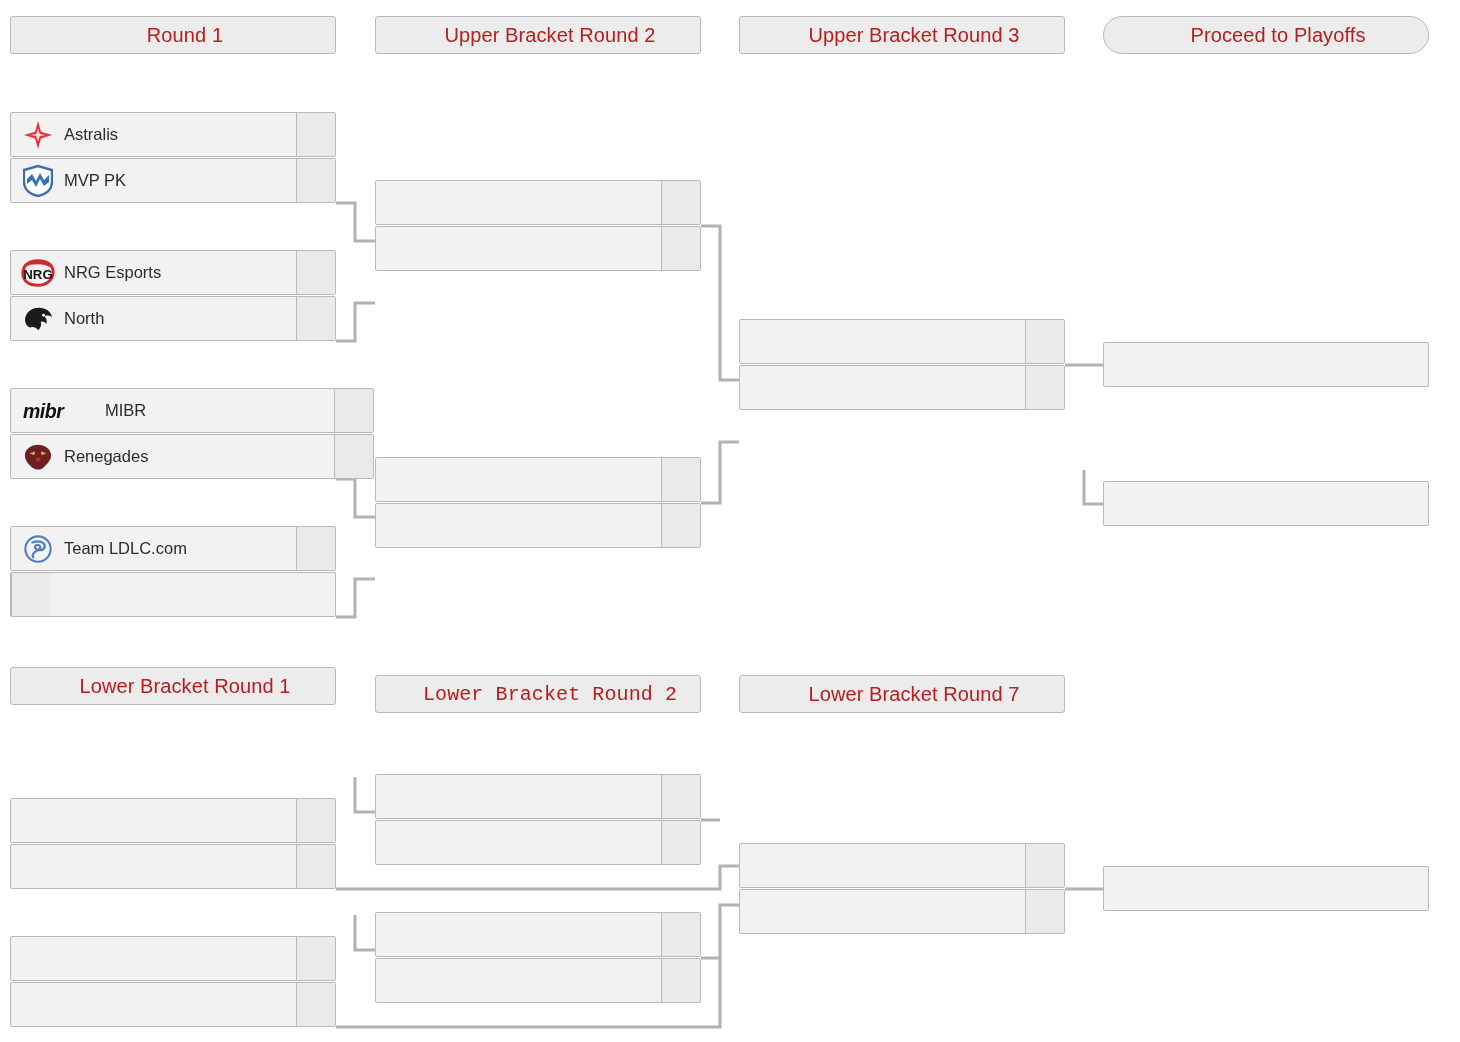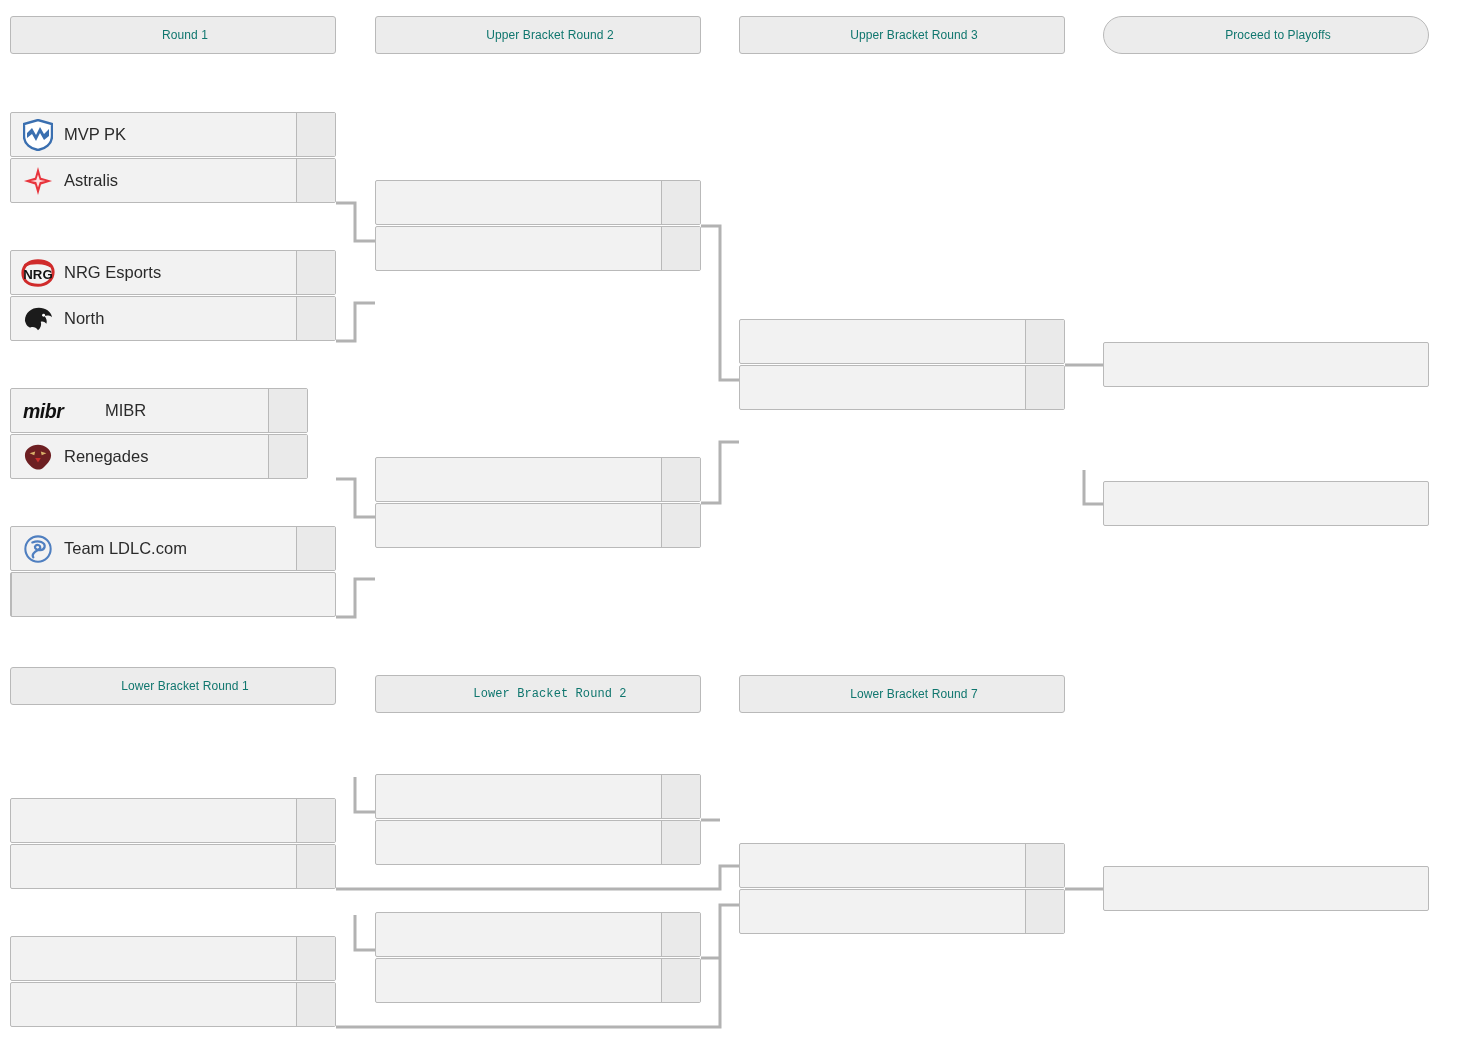--- a/index.html
+++ b/index.html
@@ -19,22 +19,22 @@
   .round-header{
     position:absolute;
     box-sizing:border-box;
     height:38px;
     background:#ececec;
     border:1px solid #b9b9b9;
     border-radius:3px;
     display:flex;
     align-items:center;
     justify-content:center;
-    font-size:12px;
-    color:#0f766e;
+    font-size:20px;
+    color:#b91c1c;
     letter-spacing:.1px;
     padding-left:24px;
   }
 
   
   .match{
     position:absolute;
     box-sizing:border-box;
   }
   .slot{
@@ -127,38 +127,38 @@
       <div class="round-header" style="left: 375px; top: 16px; width: 326px;">Upper Bracket Round 2</div>
       <div class="round-header" style="left: 739px; top: 16px; width: 326px;">Upper Bracket Round 3</div>
       <div class="round-header" style="left: 1103px; top: 16px; width: 326px; border-radius: 19px;">Proceed to Playoffs</div>
       <div class="round-header" style="left: 10px; top: 667px; width: 326px;">Lower Bracket Round 1</div>
       <div class="round-header" style="left: 375px; top: 675px; width: 326px; font-family: Liberation Mono, monospace;">Lower Bracket Round 2</div>
       <div class="round-header" style="left: 739px; top: 675px; width: 326px;">Lower Bracket Round 7</div>
       <div class="match" style="left: 10px; top: 112px; width: 326px;">
         <div class="slot">
           <div class="team">
             <span class="logo">
+              <svg width="30" height="30" viewBox="0 0 32 32">
+                <path d="M16 1 L19.2 12.4 L31 16 L19.2 19.6 L16 31 L12.8 19.6 L1 16 L12.8 12.4 Z" fill="#e8343c"></path>
+                <path d="M16 9 L17.9 15 L24 16 L17.9 17 L16 23 L14.1 17 L8 16 L14.1 15 Z" fill="#ffffff" opacity=".85"></path>
+              </svg>
+            </span>
+            <span class="tname">Astralis</span>
+          </div>
+          <div class="score"></div>
+        </div>
+        <div class="slot">
+          <div class="team">
+            <span class="logo">
               <svg width="30" height="32" viewBox="0 0 30 32">
                 <path d="M15 1 L29 5 V17 C29 25 22 30 15 31 C8 30 1 25 1 17 V5 Z" fill="#ffffff" stroke="#3a6fb0" stroke-width="2.4"></path>
                 <path d="M4 14 L9 9 L13 16 L17 8 L21 15 L26 10 L26 17 L21 21 L17 14 L13 22 L9 15 L4 19 Z" fill="#3a6fb0"></path>
               </svg>
             </span>
             <span class="tname">MVP PK</span>
-          </div>
-          <div class="score"></div>
-        </div>
-        <div class="slot">
-          <div class="team">
-            <span class="logo">
-              <svg width="30" height="30" viewBox="0 0 32 32">
-                <path d="M16 1 L19.2 12.4 L31 16 L19.2 19.6 L16 31 L12.8 19.6 L1 16 L12.8 12.4 Z" fill="#e8343c"></path>
-                <path d="M16 9 L17.9 15 L24 16 L17.9 17 L16 23 L14.1 17 L8 16 L14.1 15 Z" fill="#ffffff" opacity=".85"></path>
-              </svg>
-            </span>
-            <span class="tname">Astralis</span>
           </div>
           <div class="score"></div>
         </div>
       </div>
       <div class="match" style="left: 10px; top: 250px; width: 326px;">
         <div class="slot">
           <div class="team">
             <span class="logo">
               <svg width="34" height="30" viewBox="0 0 36 30">
                 <path d="M2 15 C2 6 10 2 18 2 C27 2 34 6 34 14 C34 23 26 28 18 28 C9 28 2 24 2 15 Z" fill="none" stroke="#d02b2b" stroke-width="3.2"></path>
@@ -177,21 +177,21 @@
                 <path d="M3 17 C3 8 10 3 18 3 C25 3 31 7 32 13 C29 11 26 11 24 12 C26 14 27 17 26 20 C24 18 22 17 20 18 C21 21 20 25 17 27 C15 24 12 23 9 24 C6 24 4 21 3 17 Z" fill="#1b1b1b"></path>
                 <circle cx="23" cy="11" r="1.6" fill="#ffffff"></circle>
                 <path d="M5 18 L11 20 L8 24 Z" fill="#1b1b1b"></path>
               </svg>
             </span>
             <span class="tname">North</span>
           </div>
           <div class="score"></div>
         </div>
       </div>
-      <div class="match" style="left: 10px; top: 388px; width: 298px;">
+      <div class="match" style="left: 10px; top: 388px; width: 364px;">
         <div class="slot">
           <div class="team">
             <span class="logo wide">
               <svg width="78" height="24" viewBox="0 0 84 24">
                 <text x="1" y="19" font-family="Liberation Sans, sans-serif" font-size="21" font-weight="bold" font-style="italic" fill="#111111" letter-spacing="-0.5">mibr</text>
               </svg>
             </span>
             <span class="tname">MIBR</span>
           </div>
           <div class="score"></div>

